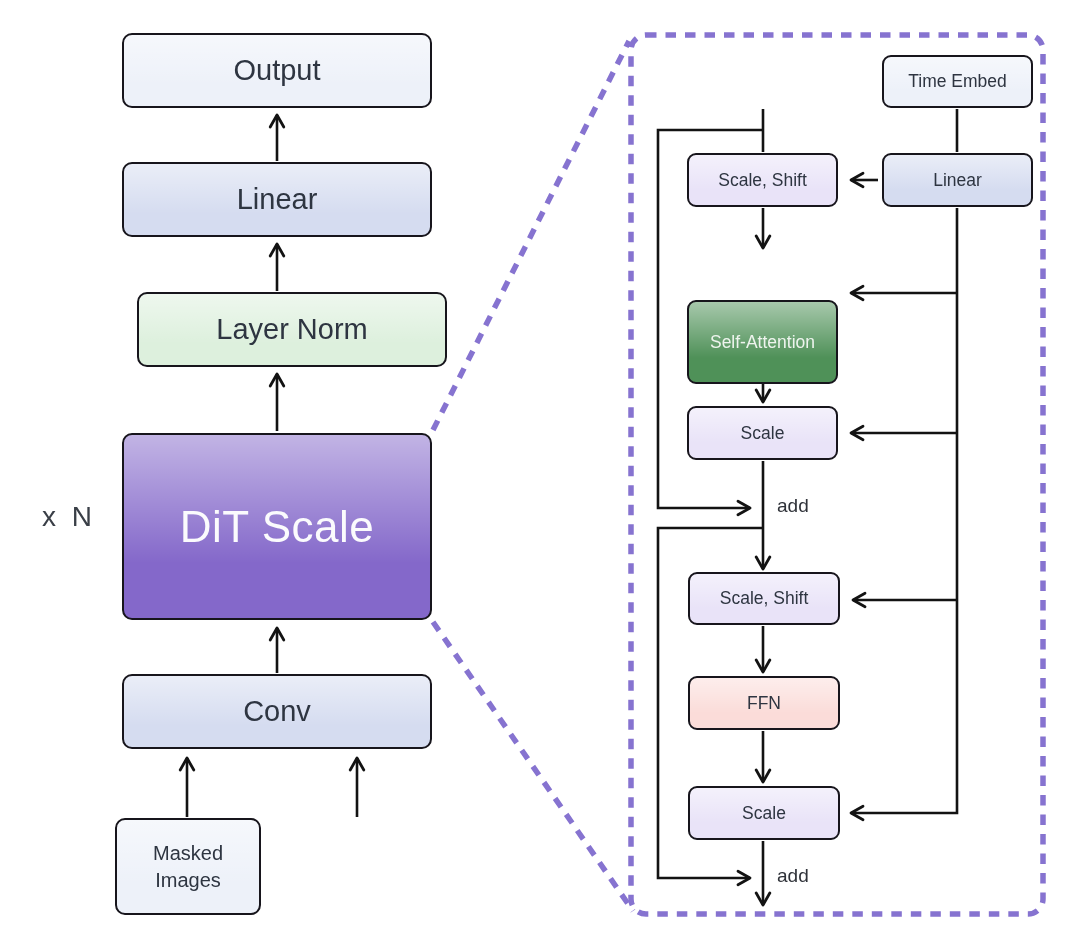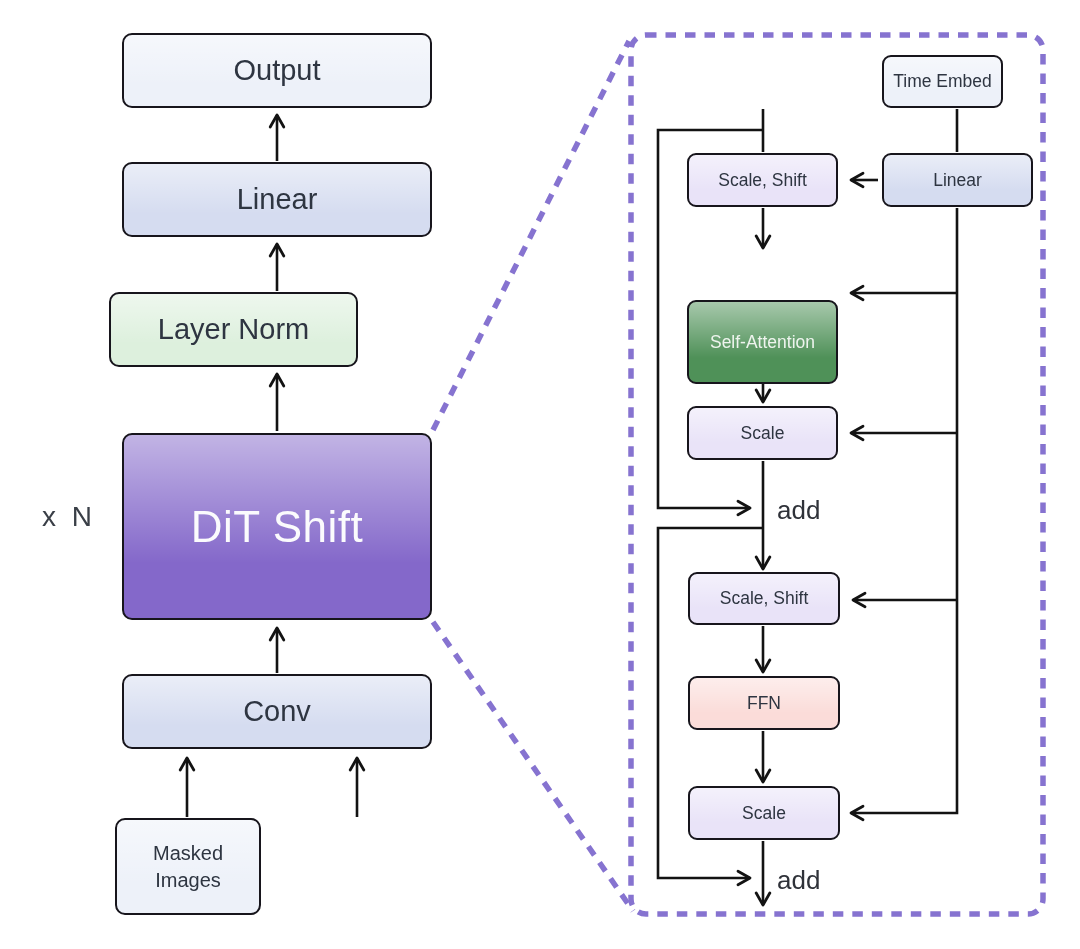--- a/index.html
+++ b/index.html
@@ -19,21 +19,21 @@
   }
   .node.small{border-width:2.3px;border-radius:9px;font-size:17.5px;}
   .node.big{font-size:29px;}
   .node.hero{font-size:44px;color:#fbfbfd;letter-spacing:.5px;}
   .node.light-text{color:#eef4ee;}
   .node.two-line{font-size:20px;line-height:1.35;padding:4px 14px;}
   .floating-label{
     position:absolute;z-index:2;color:#3a3f47;white-space:pre;
   }
   .repeat-label{left:36px;top:501px;width:62px;font-size:28px;text-align:center;}
-  .add-label{font-size:26px;color:#2f3239;}
+  .add-label{font-size:19px;color:#2f3239;}
   .add-1{left:777px;top:495px;}
   .add-2{left:777px;top:865px;}
 </style>
 </head>
 <body>
 
 <div id="canvas">
 
   <svg class="wires" viewBox="0 0 1080 949">
     <defs>
@@ -80,41 +80,41 @@
   </svg>
 
   <div class="node big" style="left: 122px; top: 33px; width: 310px; height: 75px; background-color: rgb(237, 241, 249);">
     <span>Output</span>
   </div>
 
   <div class="node big" style="left: 122px; top: 162px; width: 310px; height: 75px; background-color: rgb(213, 220, 240);">
     <span>Linear</span>
   </div>
 
-  <div class="node big" style="left: 109px; top: 292px; width: 249px; height: 75px; background-color: rgb(221, 240, 221);">
+  <div class="node big" style="left: 137px; top: 292px; width: 310px; height: 75px; background-color: rgb(221, 240, 221);">
     <span>Layer Norm</span>
   </div>
 
   <div class="node hero" style="left: 122px; top: 433px; width: 310px; height: 187px; background-color: rgb(132, 104, 202);">
-    <span>DiT Shift</span>
+    <span>DiT Scale</span>
   </div>
 
   <div class="node big" style="left: 122px; top: 674px; width: 310px; height: 75px; background-color: rgb(213, 220, 240);">
     <span>Conv</span>
   </div>
 
   <div class="node two-line" style="left: 115px; top: 818px; width: 146px; height: 97px; background-color: rgb(237, 241, 249);">
     <span>Masked Images</span>
   </div>
 
 
   <div class="floating-label repeat-label">x  N</div>
 
 
-  <div class="node small" style="left: 882px; top: 55px; width: 121px; height: 53px; background-color: rgb(237, 241, 249);">
+  <div class="node small" style="left: 882px; top: 55px; width: 151px; height: 53px; background-color: rgb(237, 241, 249);">
     <span>Time Embed</span>
   </div>
 
   <div class="node small" style="left: 687px; top: 153px; width: 151px; height: 54px; background-color: rgb(233, 227, 248);">
     <span>Scale, Shift</span>
   </div>
 
   <div class="node small" style="left: 882px; top: 153px; width: 151px; height: 54px; background-color: rgb(213, 220, 240);">
     <span>Linear</span>
   </div>

